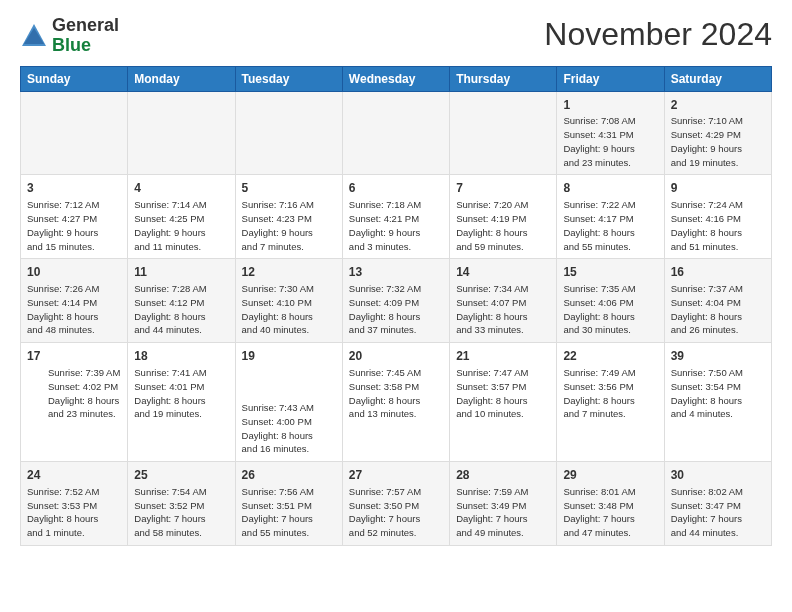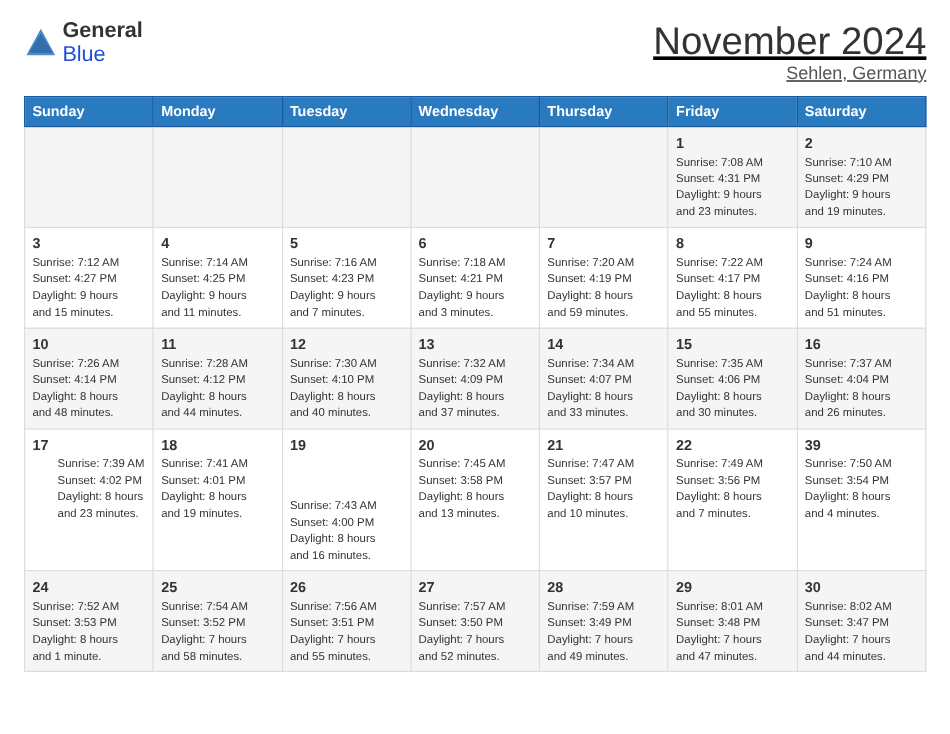--- a/index.html
+++ b/index.html
@@ -33,30 +33,29 @@
       flex-direction: column;
       line-height: 1.1;
     }
     .logo-general {
       font-size: 18px;
       font-weight: bold;
       color: #333;
     }
     .logo-blue {
       font-size: 18px;
-      font-weight: normal;
-      color: #1d4ed8;
+      font-weight: bold;
+      color: #15803d;
     }
     .logo-icon {
       width: 28px;
       height: 28px;
     }
     .title-block {
-      text-align: right;
-      text-decoration: underline;
+      text-align: left;
     }
     .month-title {
       font-size: 32px;
       font-weight: normal;
       color: #333;
     }
     .location {
       font-size: 15px;
       color: #555;
     }
@@ -119,21 +118,20 @@
         <polygon points="14,2 26,24 2,24" fill="#2a7abf" opacity="0.85"></polygon>
         <polygon points="14,6 24,22 4,22" fill="#1a5090" opacity="0.5"></polygon>
       </svg>
       <div class="logo-text">
         <span class="logo-general">General</span>
         <span class="logo-blue">Blue</span>
       </div>
     </div>
     <div class="title-block">
       <div class="month-title">November 2024</div>
-      <div class="location">Sehlen, Germany</div>
     </div>
   </div>
 
   <div class="calendar">
     <table>
       <thead>
         <tr>
           <th>Sunday</th>
           <th>Monday</th>
           <th>Tuesday</th>

